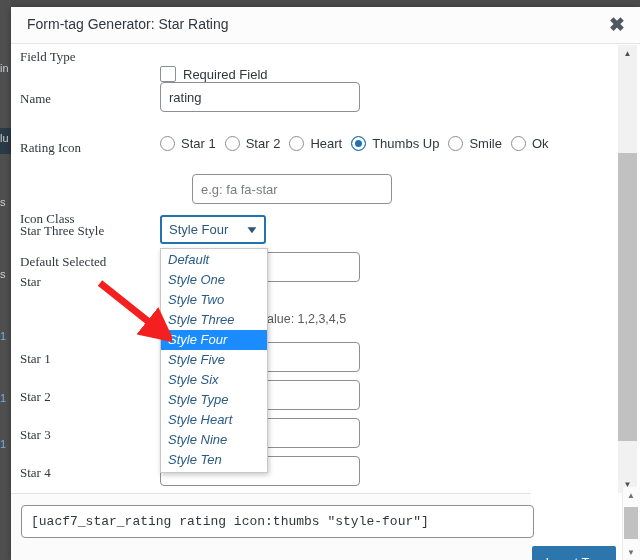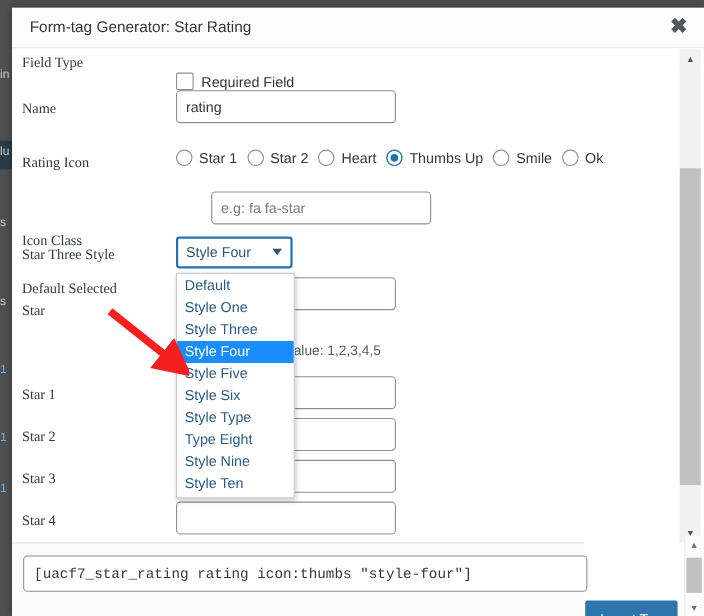--- a/index.html
+++ b/index.html
@@ -189,20 +189,21 @@
   #style-listbox {
     position: absolute;
     left: 149px;
     top: 204px;
     width: 106px;
     background: #ffffff;
     border: 1px solid #c8c8c8;
     box-shadow: 1px 2px 5px rgba(0,0,0,.22);
     z-index: 40;
     padding: 1px 0 2px 0;
+    font-style: italic;
   }
   .opt {
     height: 20px;
     line-height: 20px;
     padding: 0 0 0 7px;
     font-size: 13px;
     color: #2b5b84;
     white-space: nowrap;
     cursor: pointer;
   }
@@ -446,26 +447,27 @@
         </div>
         <div class="row" style="top: 412px;">
           <div class="field-label" style="top: 8px;">Star 4</div>
           <div class="control" style="top: 0px;"><input class="text" type="text" style=""></div>
         </div>
       </div>
 
     <div id="style-listbox">
         <div class="opt">Default</div>
         <div class="opt">Style One</div>
+        <div class="opt">Style Two</div>
         <div class="opt">Style Three</div>
         <div class="opt selected">Style Four</div>
         <div class="opt">Style Five</div>
         <div class="opt">Style Six</div>
         <div class="opt">Style Type</div>
-        <div class="opt">Type Eight</div>
+        <div class="opt">Style Heart</div>
         <div class="opt">Style Nine</div>
         <div class="opt">Style Ten</div>
       </div>
 
   </div>
 
   <div id="form-scrollbar">
     <div class="sb-arrow">▲</div>
     <div class="sb-thumb"></div>
     <div class="sb-arrow bottom">▼</div>

